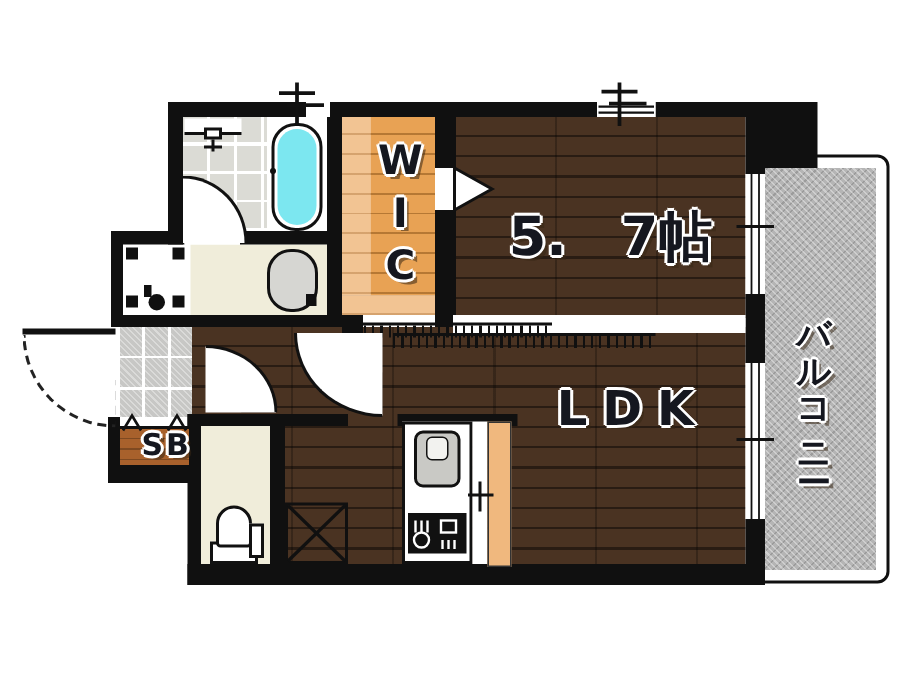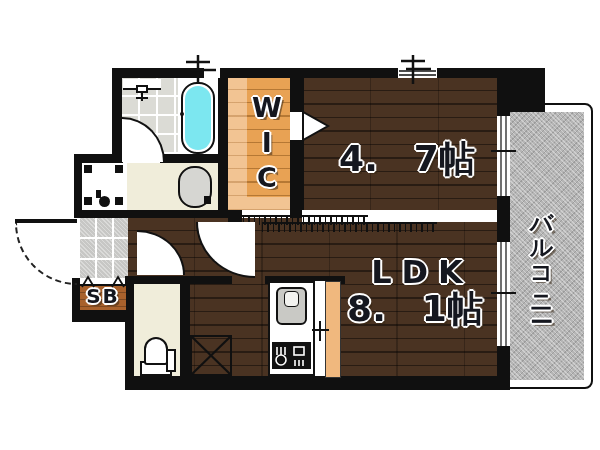--- a/index.html
+++ b/index.html
@@ -120,38 +120,37 @@
   <div class="comb" style="left:262px;top:222px;width:175px;"></div>
 
   <div class="qdisc-tr" style="left:137px;top:230px;width:46px;height:43px;"></div>
   <div class="qdisc-bl" style="left:196px;top:222px;width:57px;height:54px;"></div>
 
   <div class="blk" style="left:15px;top:219px;width:62px;height:4px;"></div>
   <div class="arc-dash" style="left:15px;top:223px;width:60px;height:60px;"></div>
 
   <div class="abs outline" style="left:78px;top:284px;width:50px;height:28px;background-color:#a8612c;
               background-image:repeating-linear-gradient(to bottom,rgba(0,0,0,0) 0 6px,rgba(0,0,0,.25) 6px 7px);"></div>
-  <div class="plabel" style="left:78px;top:286px;width:50px;font-size:20px;letter-spacing:2px;">SB</div>
+  <div class="plabel" style="left:78px;top:286px;width:50px;font-size:20px;letter-spacing:2px;text-align:right;">SB</div>
 
   <div class="abs" style="left:140px;top:361px;width:32px;height:15px;background:#fff;border:2px solid #111;box-sizing:border-box;"></div>
   <div class="abs" style="left:144px;top:337px;width:24px;height:28px;background:#fff;border:2px solid #111;border-radius:12px 12px 3px 3px;box-sizing:border-box;"></div>
   <div class="abs" style="left:166px;top:349px;width:10px;height:23px;background:#fff;border:2px solid #111;box-sizing:border-box;"></div>
 
   <div class="abs" style="left:190px;top:335px;width:42px;height:41px;border:2px solid #101010;box-sizing:border-box;"></div>
 
   <div class="abs" style="left:268px;top:281px;width:47px;height:95px;background:#fff;border:2px solid #111;box-sizing:border-box;"></div>
   <div class="abs" style="left:276px;top:287px;width:31px;height:38px;background:#c9c9c5;border:2px solid #111;border-radius:6px;box-sizing:border-box;"></div>
   <div class="abs" style="left:284px;top:291px;width:15px;height:16px;background:#f2f2ef;border:1.5px solid #111;border-radius:4px;box-sizing:border-box;"></div>
   <div class="abs" style="left:272px;top:342px;width:39px;height:27px;background:#111;"></div>
   <div class="white" style="left:315px;top:281px;width:10px;height:95px;"></div>
   <div class="abs" style="left:325px;top:281px;width:16px;height:97px;background:#f0b87e;border:1px solid #333;box-sizing:border-box;"></div>
 
-  <div class="plabel" style="left:322px;top:140px;width:170px;font-size:36px;">4.　7帖</div>
+  <div class="plabel" style="left:322px;top:140px;width:170px;font-size:36px;">5.　7帖</div>
   <div class="plabel" style="left:352px;top:256px;width:140px;font-size:32px;letter-spacing:10px;">LDK</div>
-  <div class="plabel" style="left:330px;top:290px;width:170px;font-size:36px;">8.　1帖</div>
   <div class="plabel vtext" style="left:252px;top:92px;height:100px;font-size:27px;letter-spacing:4px;">WIC</div>
   <div class="plabel vtext" style="left:530px;top:158px;height:190px;font-size:23px;letter-spacing:2px;">バルコニー</div>
 
   <svg class="abs" width="600" height="450" style="left:0;top:0;pointer-events:none;">
 
     <g stroke="#111" stroke-width="2.5">
       <line x1="186" y1="62" x2="210" y2="62"></line>
         <line x1="198" y1="55" x2="198" y2="84"></line>
         <line x1="191" y1="70" x2="216" y2="70"></line>
     </g>

